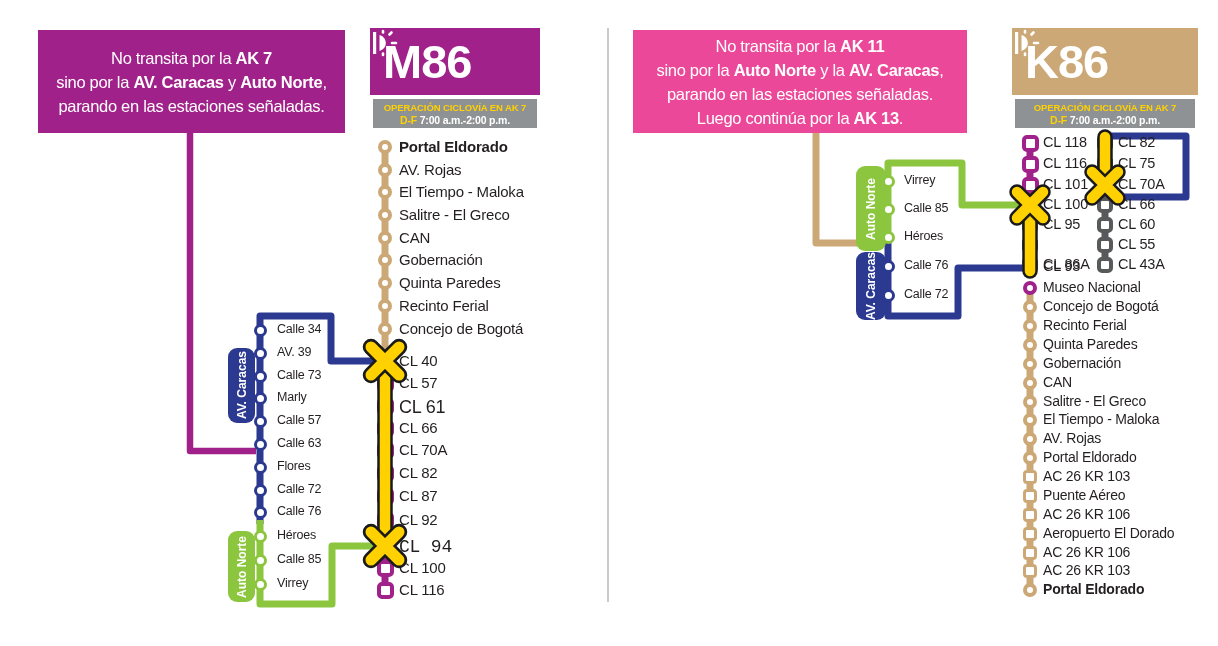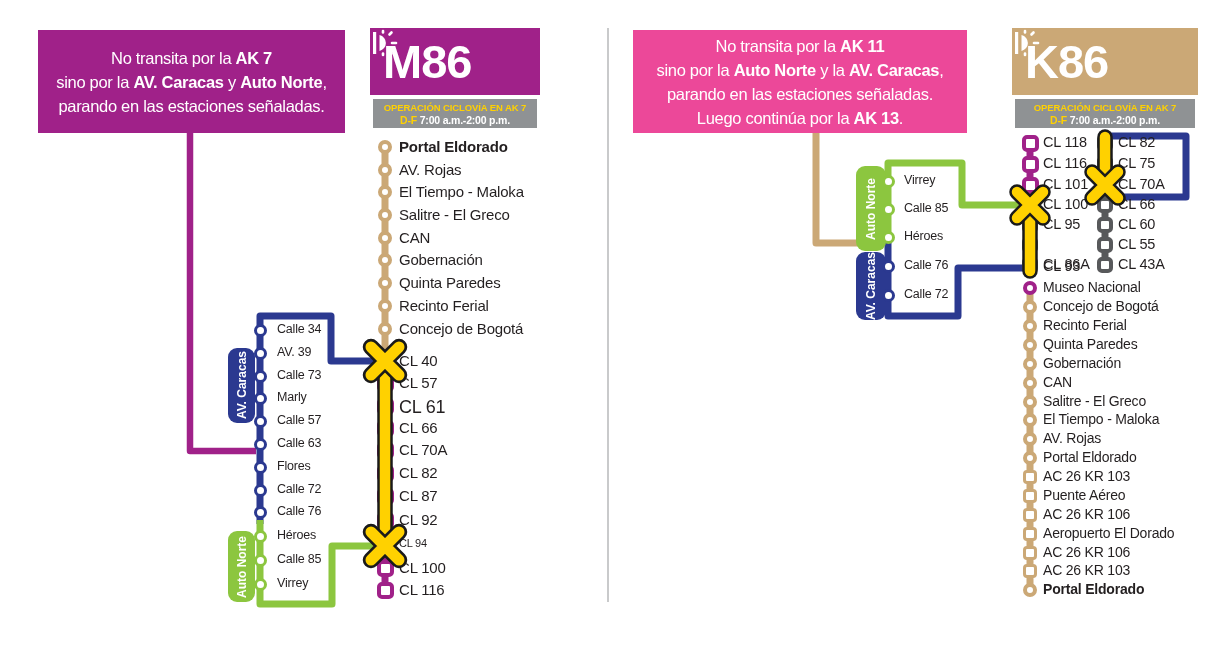--- a/index.html
+++ b/index.html
@@ -182,21 +182,21 @@
     <div class="mk" style="left: 376.5px; top: 419.5px; width: 17px; height: 17px; border: 4px solid rgb(160, 33, 137); border-radius: 5px;"></div>
     <div class="stlabel" style="left: 399px; top: 419.5px; font-size: 15px;">CL 66</div>
     <div class="mk" style="left: 376.5px; top: 441.5px; width: 17px; height: 17px; border: 4px solid rgb(160, 33, 137); border-radius: 5px;"></div>
     <div class="stlabel" style="left: 399px; top: 441.5px; font-size: 15px;">CL 70A</div>
     <div class="mk" style="left: 376.5px; top: 464.5px; width: 17px; height: 17px; border: 4px solid rgb(160, 33, 137); border-radius: 5px;"></div>
     <div class="stlabel" style="left: 399px; top: 464.5px; font-size: 15px;">CL 82</div>
     <div class="mk" style="left: 376.5px; top: 487.5px; width: 17px; height: 17px; border: 4px solid rgb(160, 33, 137); border-radius: 5px;"></div>
     <div class="stlabel" style="left: 399px; top: 487.5px; font-size: 15px; text-align: center;">CL 87</div>
     <div class="mk" style="left: 376.5px; top: 511.5px; width: 17px; height: 17px; border: 4px solid rgb(160, 33, 137); border-radius: 5px;"></div>
     <div class="stlabel" style="left: 399px; top: 511.5px; font-size: 15px;">CL 92</div>
-    <div class="stlabel" style="left: 399px; top: 537.5px; font-size: 11px;">CL 94</div>
+    <div class="stlabel" style="left: 399px; top: 537.5px; font-size: 18px; font-family: Liberation Mono, monospace;">CL 94</div>
     <div class="mk" style="left: 376.5px; top: 559.5px; width: 17px; height: 17px; border: 4px solid rgb(160, 33, 137); border-radius: 5px;"></div>
     <div class="stlabel" style="left: 399px; top: 559.5px; font-size: 15px;">CL 100</div>
     <div class="mk" style="left: 376.5px; top: 581.5px; width: 17px; height: 17px; border: 4px solid rgb(160, 33, 137); border-radius: 5px;"></div>
     <div class="stlabel" style="left: 399px; top: 581.5px; font-size: 15px;">CL 116</div>
     <div class="mk" style="left: 253.5px; top: 323.5px; width: 13px; height: 13px; border: 3.5px solid rgb(43, 57, 144); border-radius: 50%;"></div>
     <div class="stlabel" style="left: 277px; top: 322.75px; font-size: 12.5px;">Calle 34</div>
     <div class="mk" style="left: 253.5px; top: 346.5px; width: 13px; height: 13px; border: 3.5px solid rgb(43, 57, 144); border-radius: 50%;"></div>
     <div class="stlabel" style="left: 277px; top: 345.75px; font-size: 12.5px;">AV. 39</div>
     <div class="mk" style="left: 253.5px; top: 369.5px; width: 13px; height: 13px; border: 3.5px solid rgb(43, 57, 144); border-radius: 50%;"></div>
     <div class="stlabel" style="left: 277px; top: 368.75px; font-size: 12.5px;">Calle 73</div>

